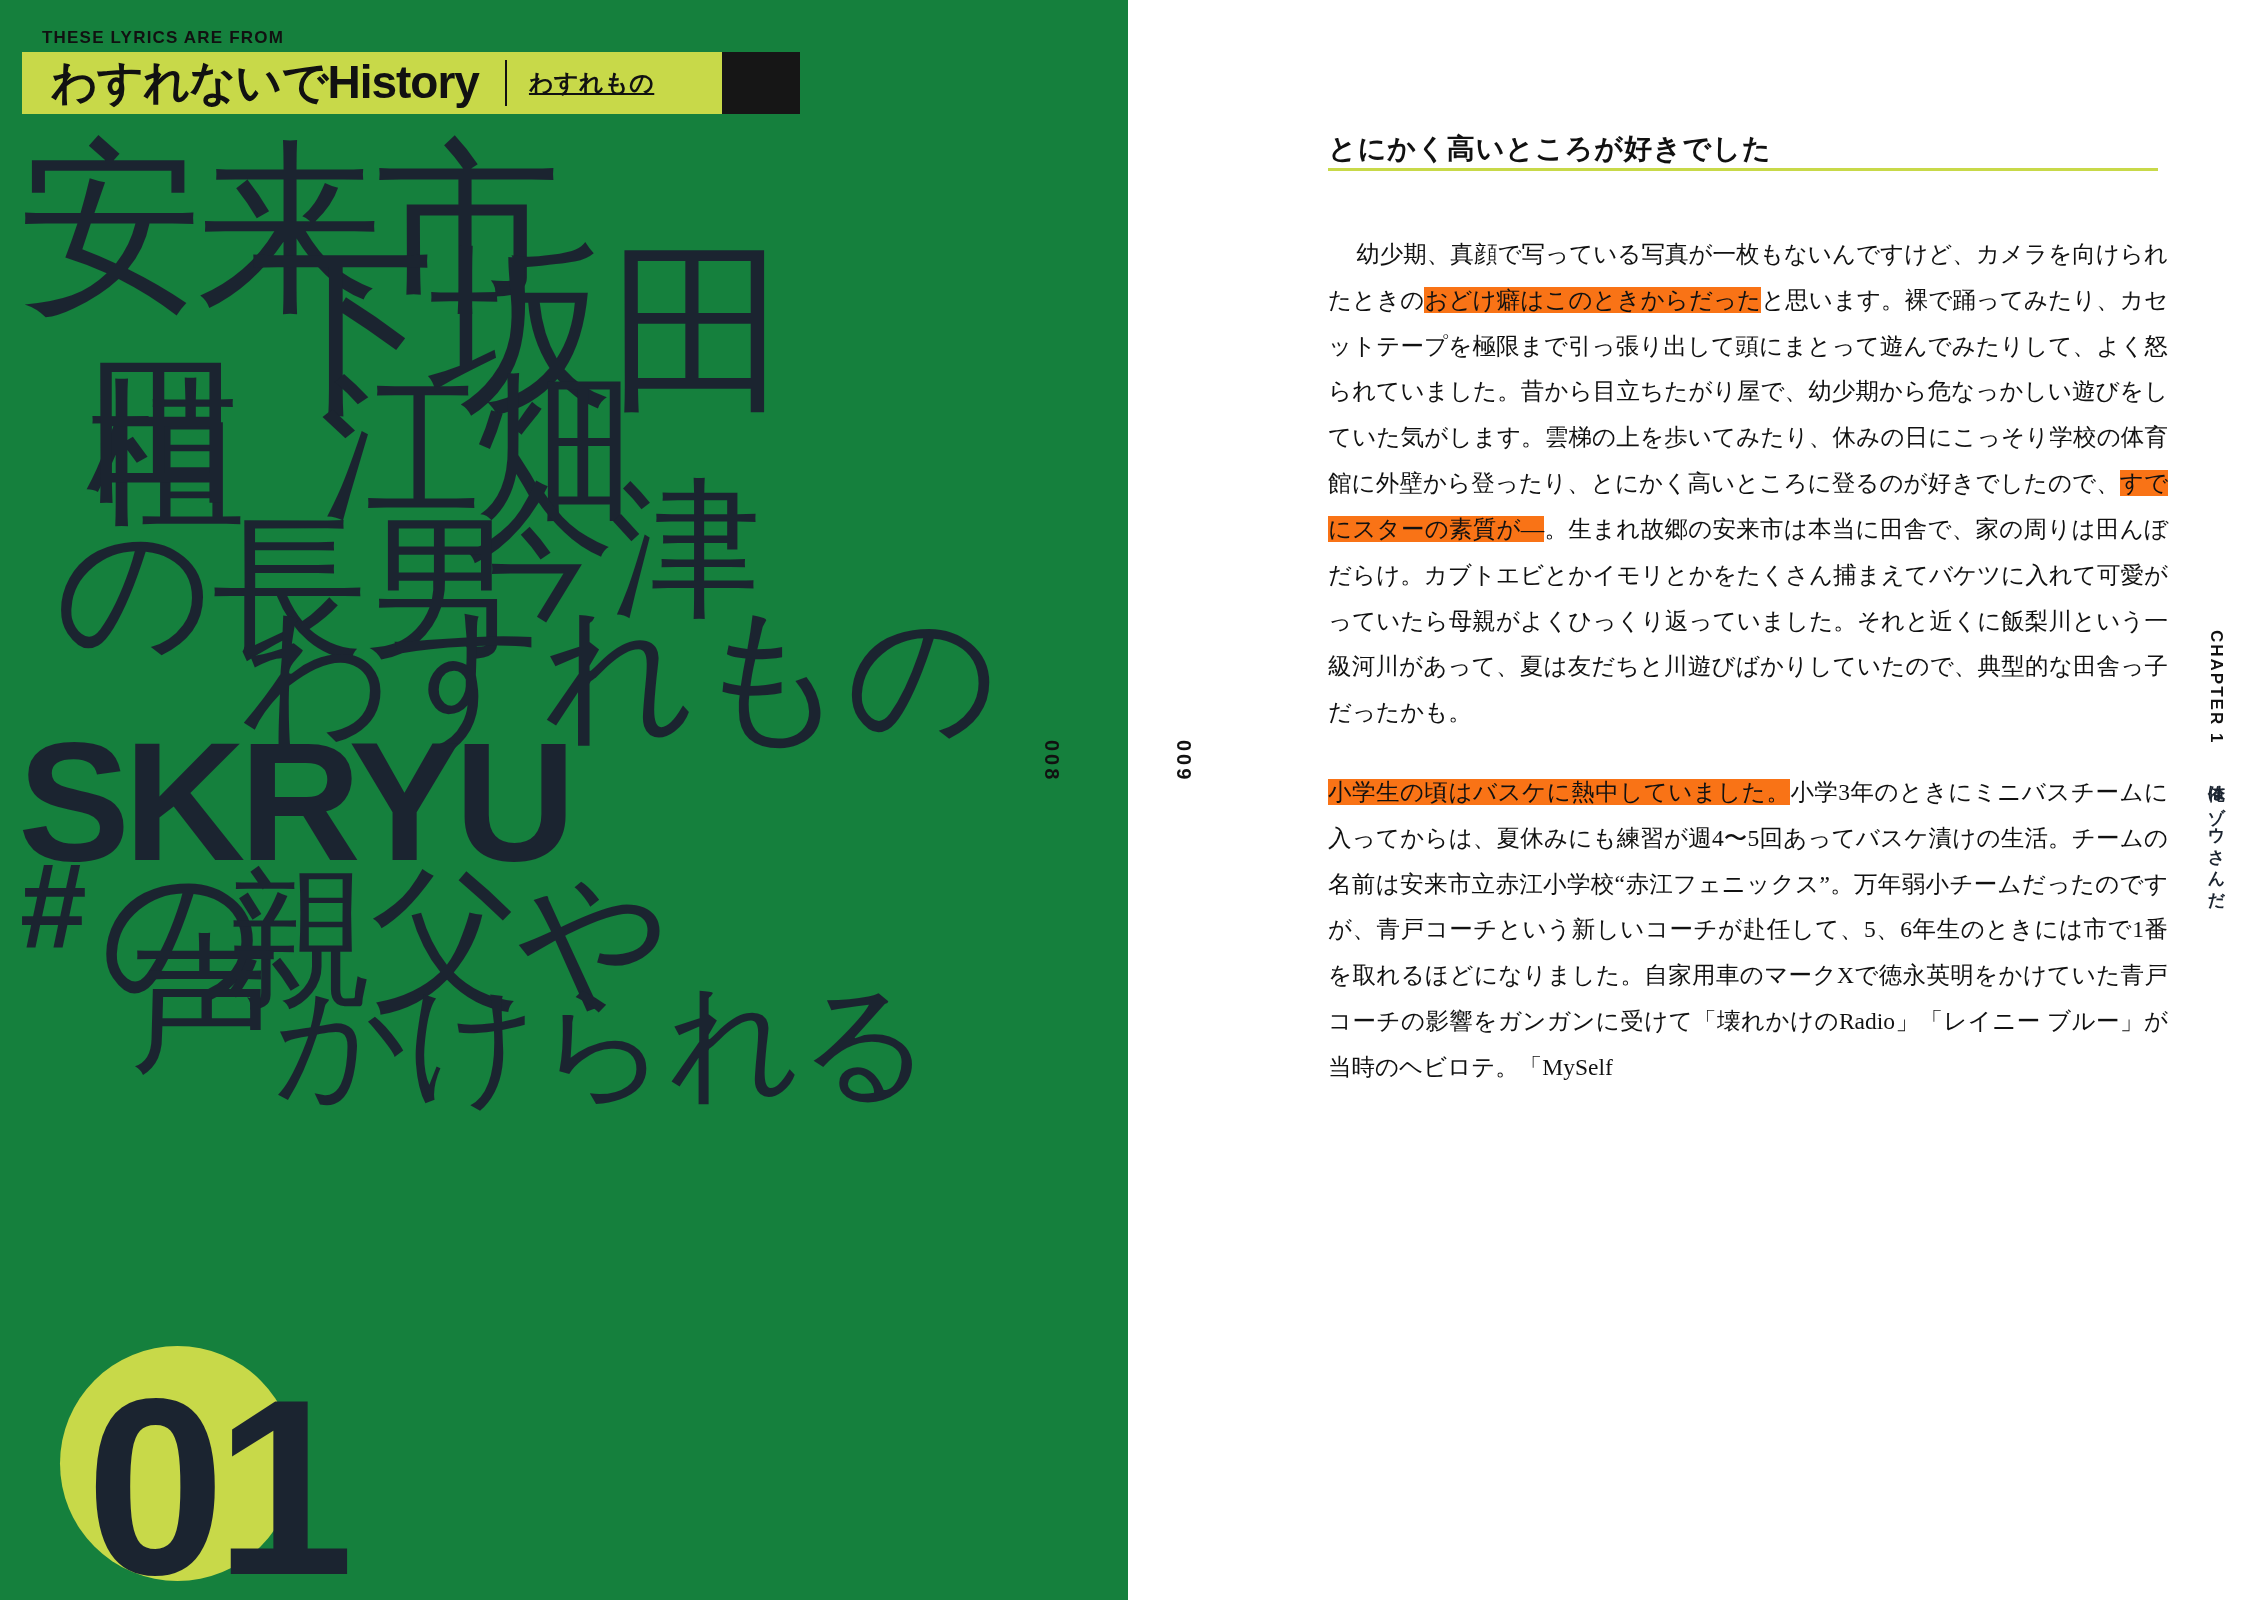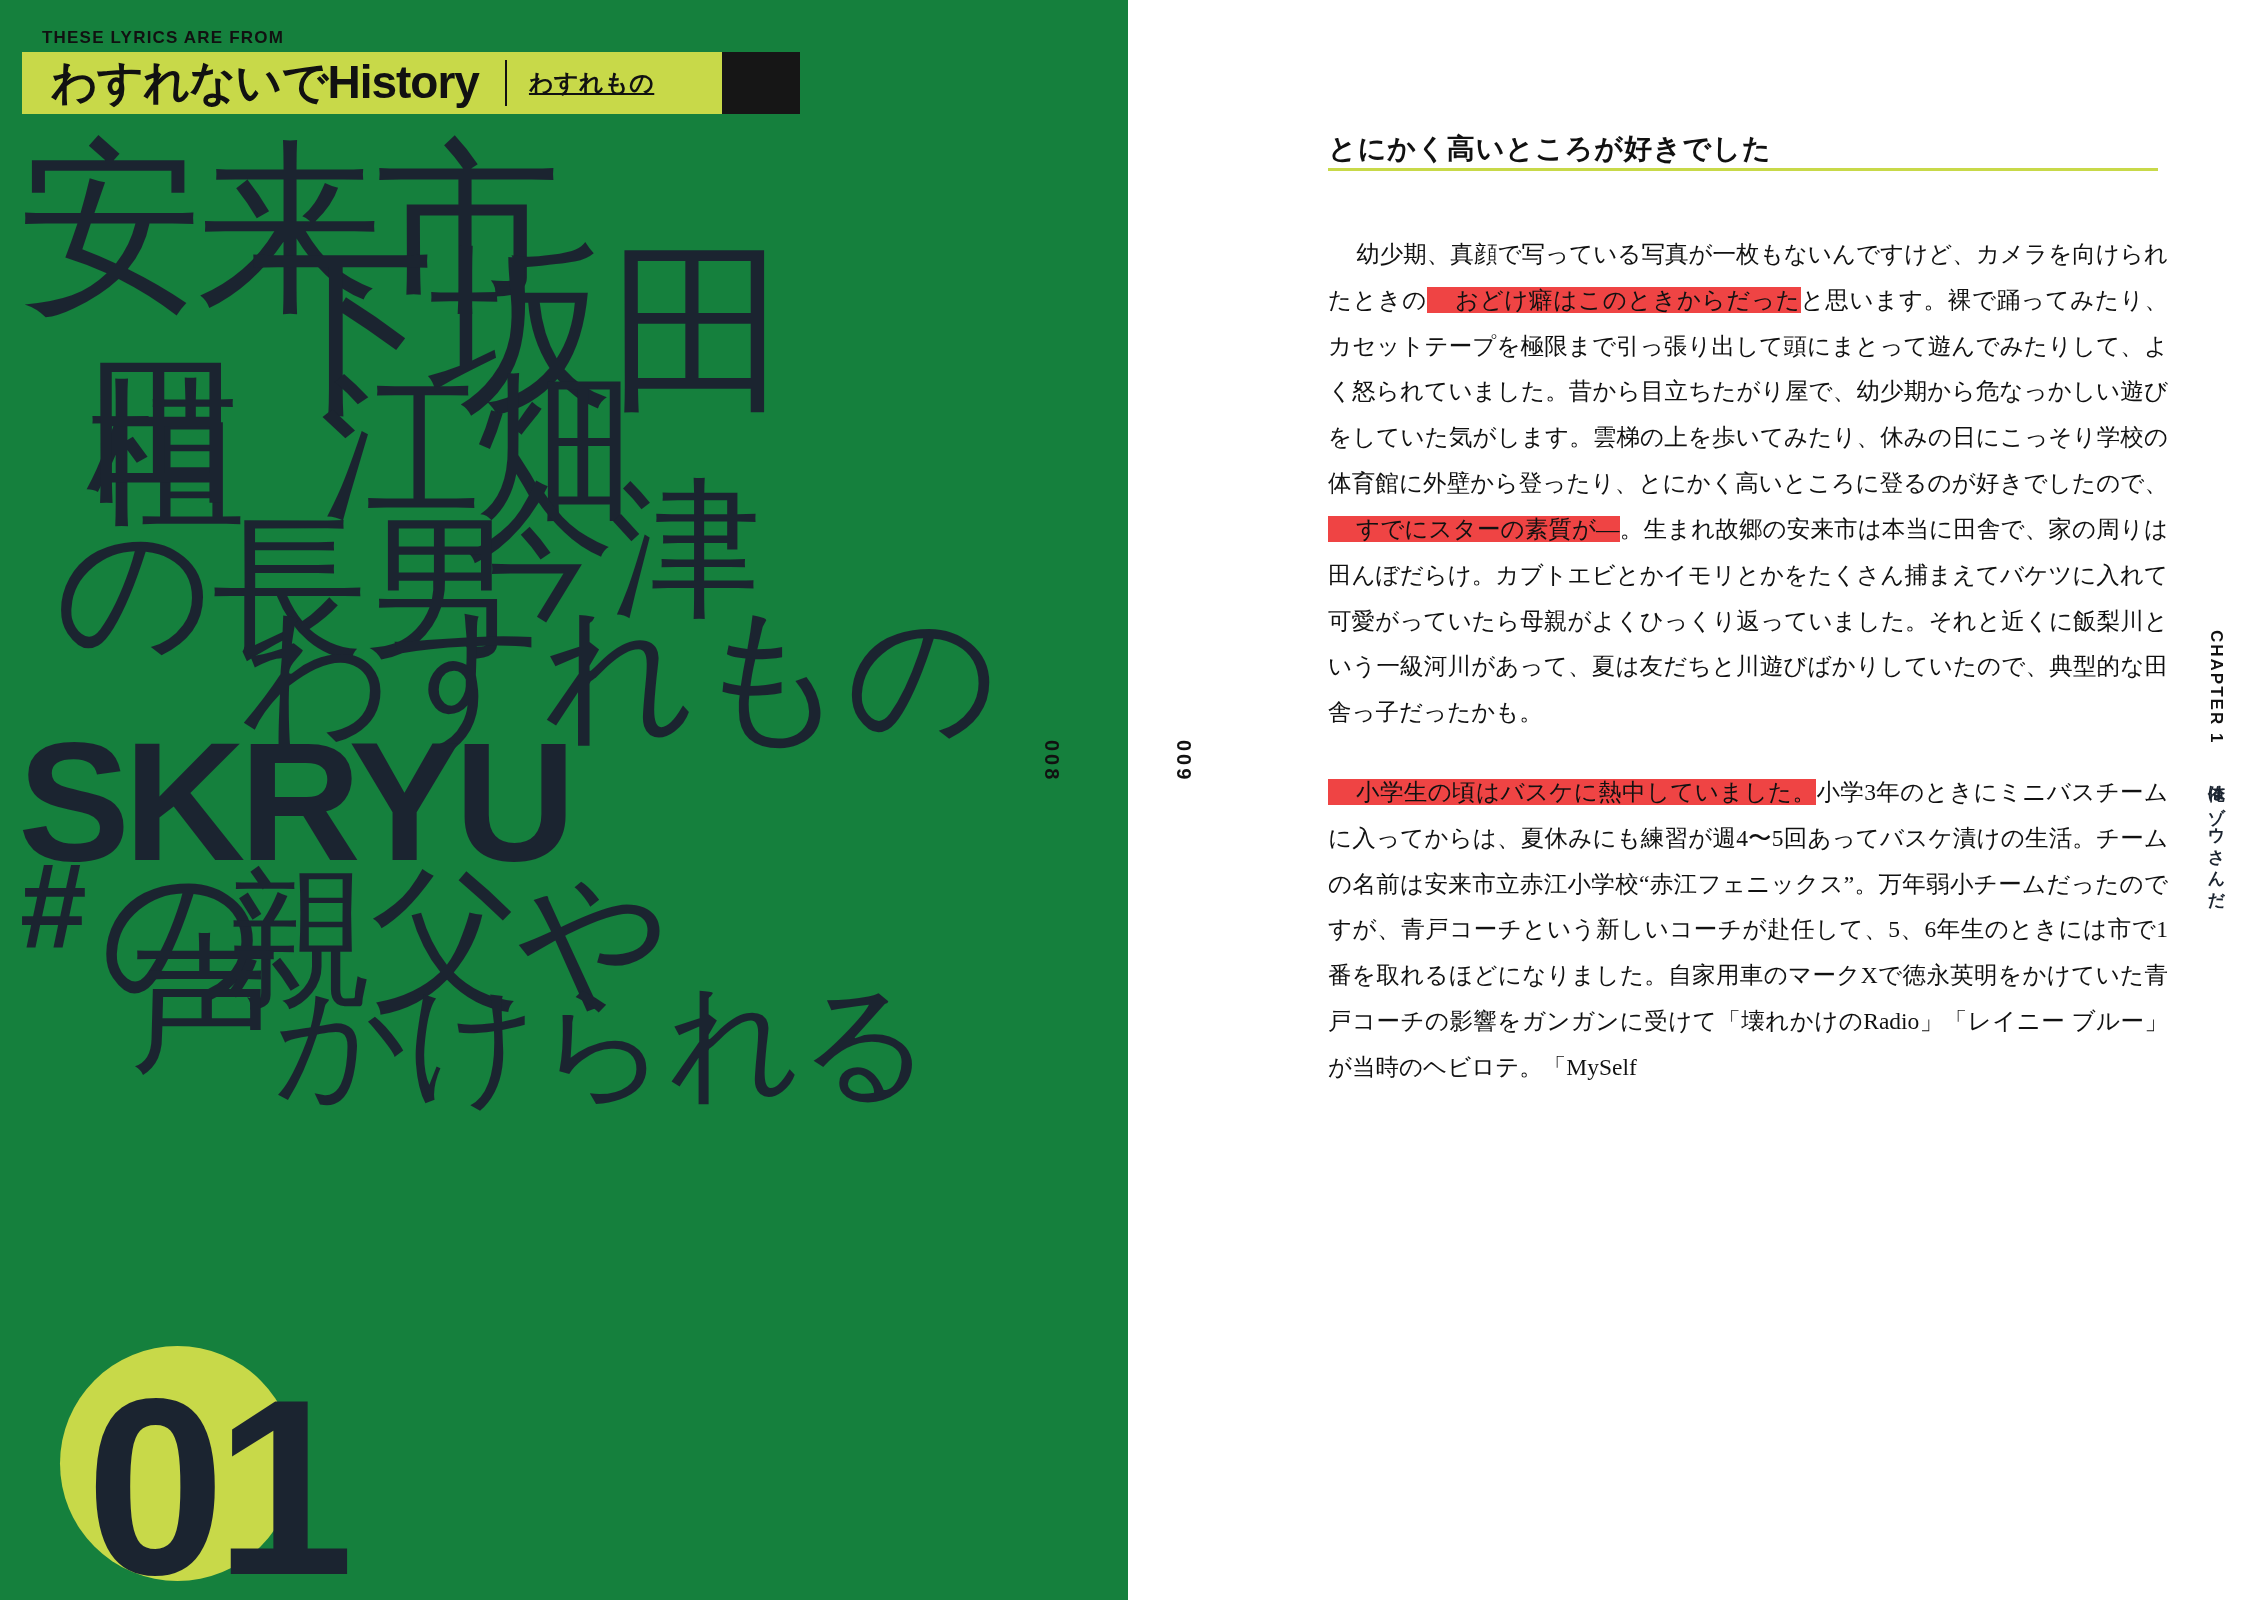--- a/index.html
+++ b/index.html
@@ -76,21 +76,21 @@
     font-size:28px;font-weight:bold;color:#111;letter-spacing:1px;
     border-bottom:3px solid #c8d949;
   }
   .body-col{
     position:absolute;left:200px;top:232px;width:840px;
     font-family:"Liberation Serif", serif;
     font-size:23.5px;line-height:1.95;color:#111;text-align:justify;
   }
   .body-col p{margin:0 0 34px 0;}
   .indent{display:inline-block;width:1.2em;}
-  .hl{background:#ef4444;padding-left:28px;}
+  .hl{background:#f97316;}
 </style>
 </head>
 <body>
 
 <div class="spread">
 
   <div class="page page-left">
 
     <div class="kicker">THESE LYRICS ARE FROM</div>
 

